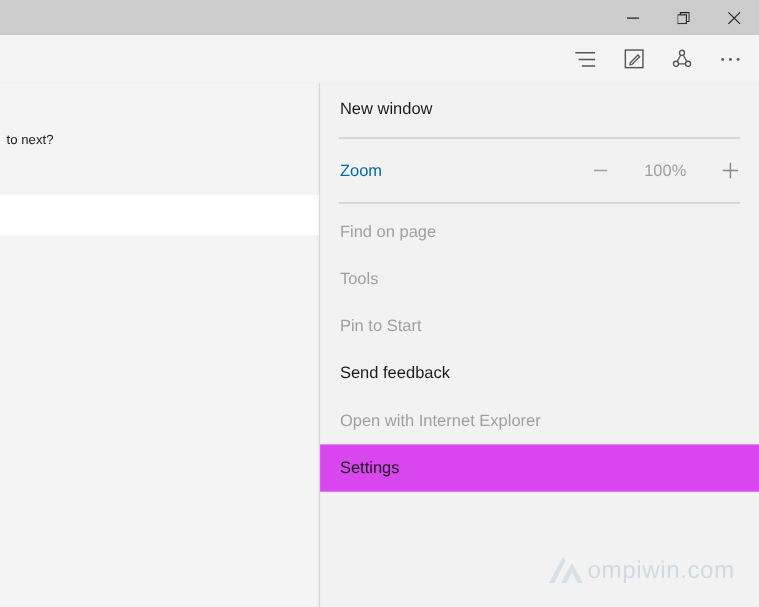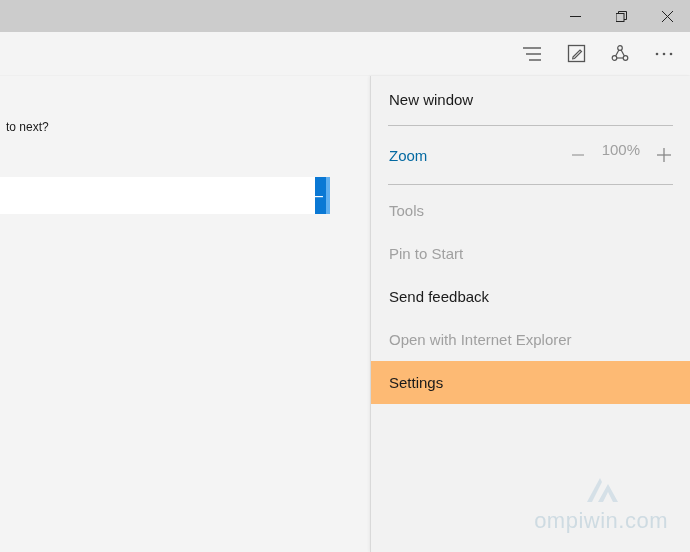--- a/index.html
+++ b/index.html
@@ -92,58 +92,59 @@
       top: 50%;
       transform: translateY(-50%);
       color: #fff;
       font-size: 17px;
       font-weight: 300;
     }
     .dropdown {
       position: absolute;
       top: 76px;
       right: 0;
-      width: 320px;
+      width: 400px;
       height: 476px;
       background: #f2f2f2;
       border-left: 1px solid rgba(0,0,0,0.1);
       box-shadow: -1px 0 3px rgba(0,0,0,0.05);
       padding-top: 2px;
     }
     .menu-item {
       padding: 13px 18px;
       font-size: 15px;
       color: #1a1a1a;
       cursor: pointer;
     }
     .menu-item.disabled {
       color: #a0a0a0;
       cursor: default;
     }
     .menu-item.highlighted {
-      background: #fdba74;
+      background: #d946ef;
     }
     .menu-sep {
       height: 1px;
       background: #c0c0c0;
       margin: 4px 17px;
     }
     .zoom-row {
       display: flex;
       align-items: center;
       justify-content: space-between;
       padding: 11px 12px 11px 18px;
     }
     .zoom-label {
       font-size: 15px;
       color: #0369a1;
     }
     .zoom-controls {
       display: flex;
-      gap: 10px;
+      align-items: center;
+      gap: 26px;
       color: #a0a0a0;
     }
     .zoom-btn {
       width: 28px;
       height: 28px;
       display: flex;
       align-items: center;
       justify-content: center;
       cursor: pointer;
     }
@@ -155,21 +156,20 @@
       bottom: 18px;
       right: 22px;
       font-size: 22px;
       color: rgba(100,150,180,0.25);
       font-family: sans-serif;
       letter-spacing: 0.5px;
       pointer-events: none;
       display: flex;
       align-items: center;
       gap: 2px;
-      flex-direction: column;
     }
     .watermark-logo {
       opacity: 0.35;
     }
   </style>
 </head>
 <body>
 
 <div class="titlebar">
   <div class="window-controls">
@@ -249,20 +249,21 @@
       <span class="zoom-level">100%</span>
       <div class="zoom-btn">
         <svg width="18" height="18" viewBox="0 0 18 18">
           <line x1="2" y1="9" x2="16" y2="9" stroke="#888" stroke-width="1.3"></line>
           <line x1="9" y1="2" x2="9" y2="16" stroke="#888" stroke-width="1.3"></line>
         </svg>
       </div>
     </div>
   </div>
   <div class="menu-sep"></div>
+  <div class="menu-item disabled">Find on page</div>
   <div class="menu-item disabled">Tools</div>
   <div class="menu-item disabled">Pin to Start</div>
   <div class="menu-item">Send feedback</div>
   <div class="menu-item disabled">Open with Internet Explorer</div>
   <div class="menu-item highlighted">Settings</div>
 </div>
 
 <div class="watermark">
   <svg class="watermark-logo" width="38" height="32" viewBox="0 0 38 32">
     <path d="M5 28 L18 4 L20 8 L10 28 Z" fill="rgba(80,140,180,0.5)"></path>

